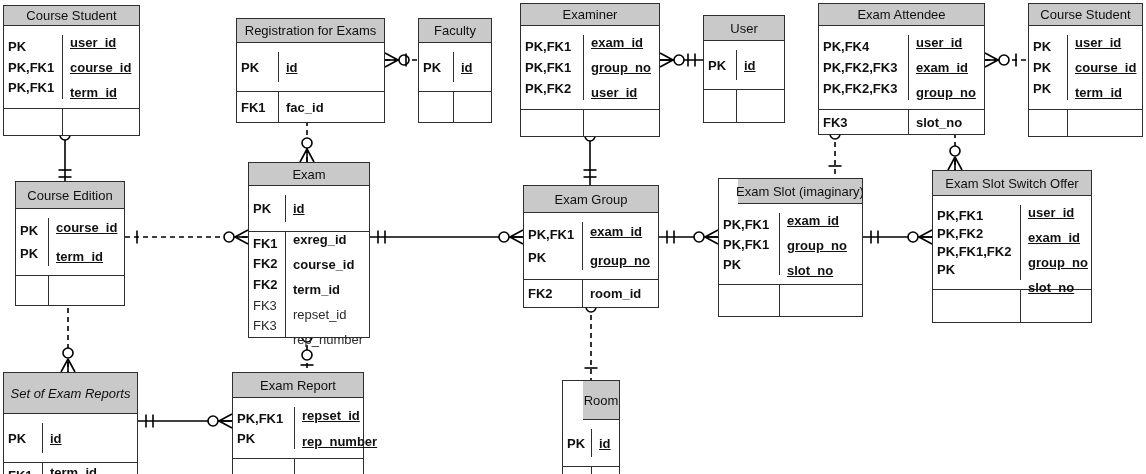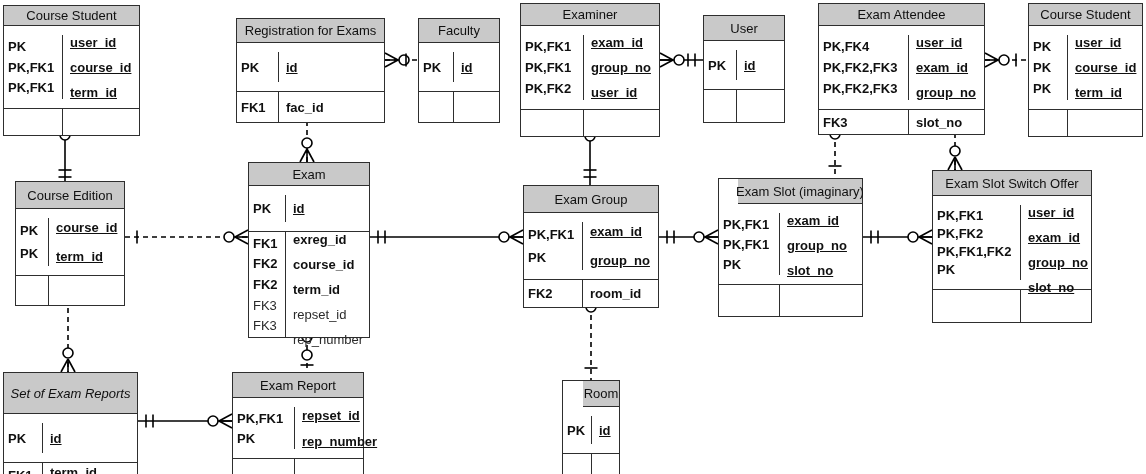--- a/index.html
+++ b/index.html
@@ -199,21 +199,21 @@
       </div>
       <div class="esec top" style="height: 31px;">
         <div class="ekeys" style="width: 42px;">
           <div class="cell">FK1</div>
         </div>
         <div class="efields">
           <div class="cell">fac_id</div>
         </div>
       </div>
     </div>
-    <div class="entity" style="left: 418px; top: 18px; width: 82px;">
+    <div class="entity" style="left: 418px; top: 18px; width: 74px;">
       <div class="etitle" style="height: 24px;">Faculty</div>
       <div class="esec" style="height: 30px;">
         <div class="ekeys" style="width: 35px;">
           <div class="cell">PK</div>
         </div>
         <div class="efields">
           <div class="cell u">id</div>
         </div>
       </div>
       <div class="esec top" style="height: 31px;">
@@ -466,21 +466,21 @@
       <div class="esec top" style="height: 30px;">
         <div class="ekeys" style="width: 62px;">
           <div class="cell"></div>
         </div>
         <div class="efields">
           <div class="cell"></div>
         </div>
       </div>
     </div>
     <div class="entity" style="left: 562px; top: 380px; width: 58px;">
-      <div class="etitle" style="height: 26px; margin-left: 20px;">Room</div>
+      <div class="etitle" style="height: 39px; margin-left: 20px;">Room</div>
       <div class="esec" style="height: 28px;">
         <div class="ekeys" style="width: 29px;">
           <div class="cell">PK</div>
         </div>
         <div class="efields">
           <div class="cell u">id</div>
         </div>
       </div>
       <div class="esec top" style="height: 28px;">
         <div class="ekeys" style="width: 29px;">

